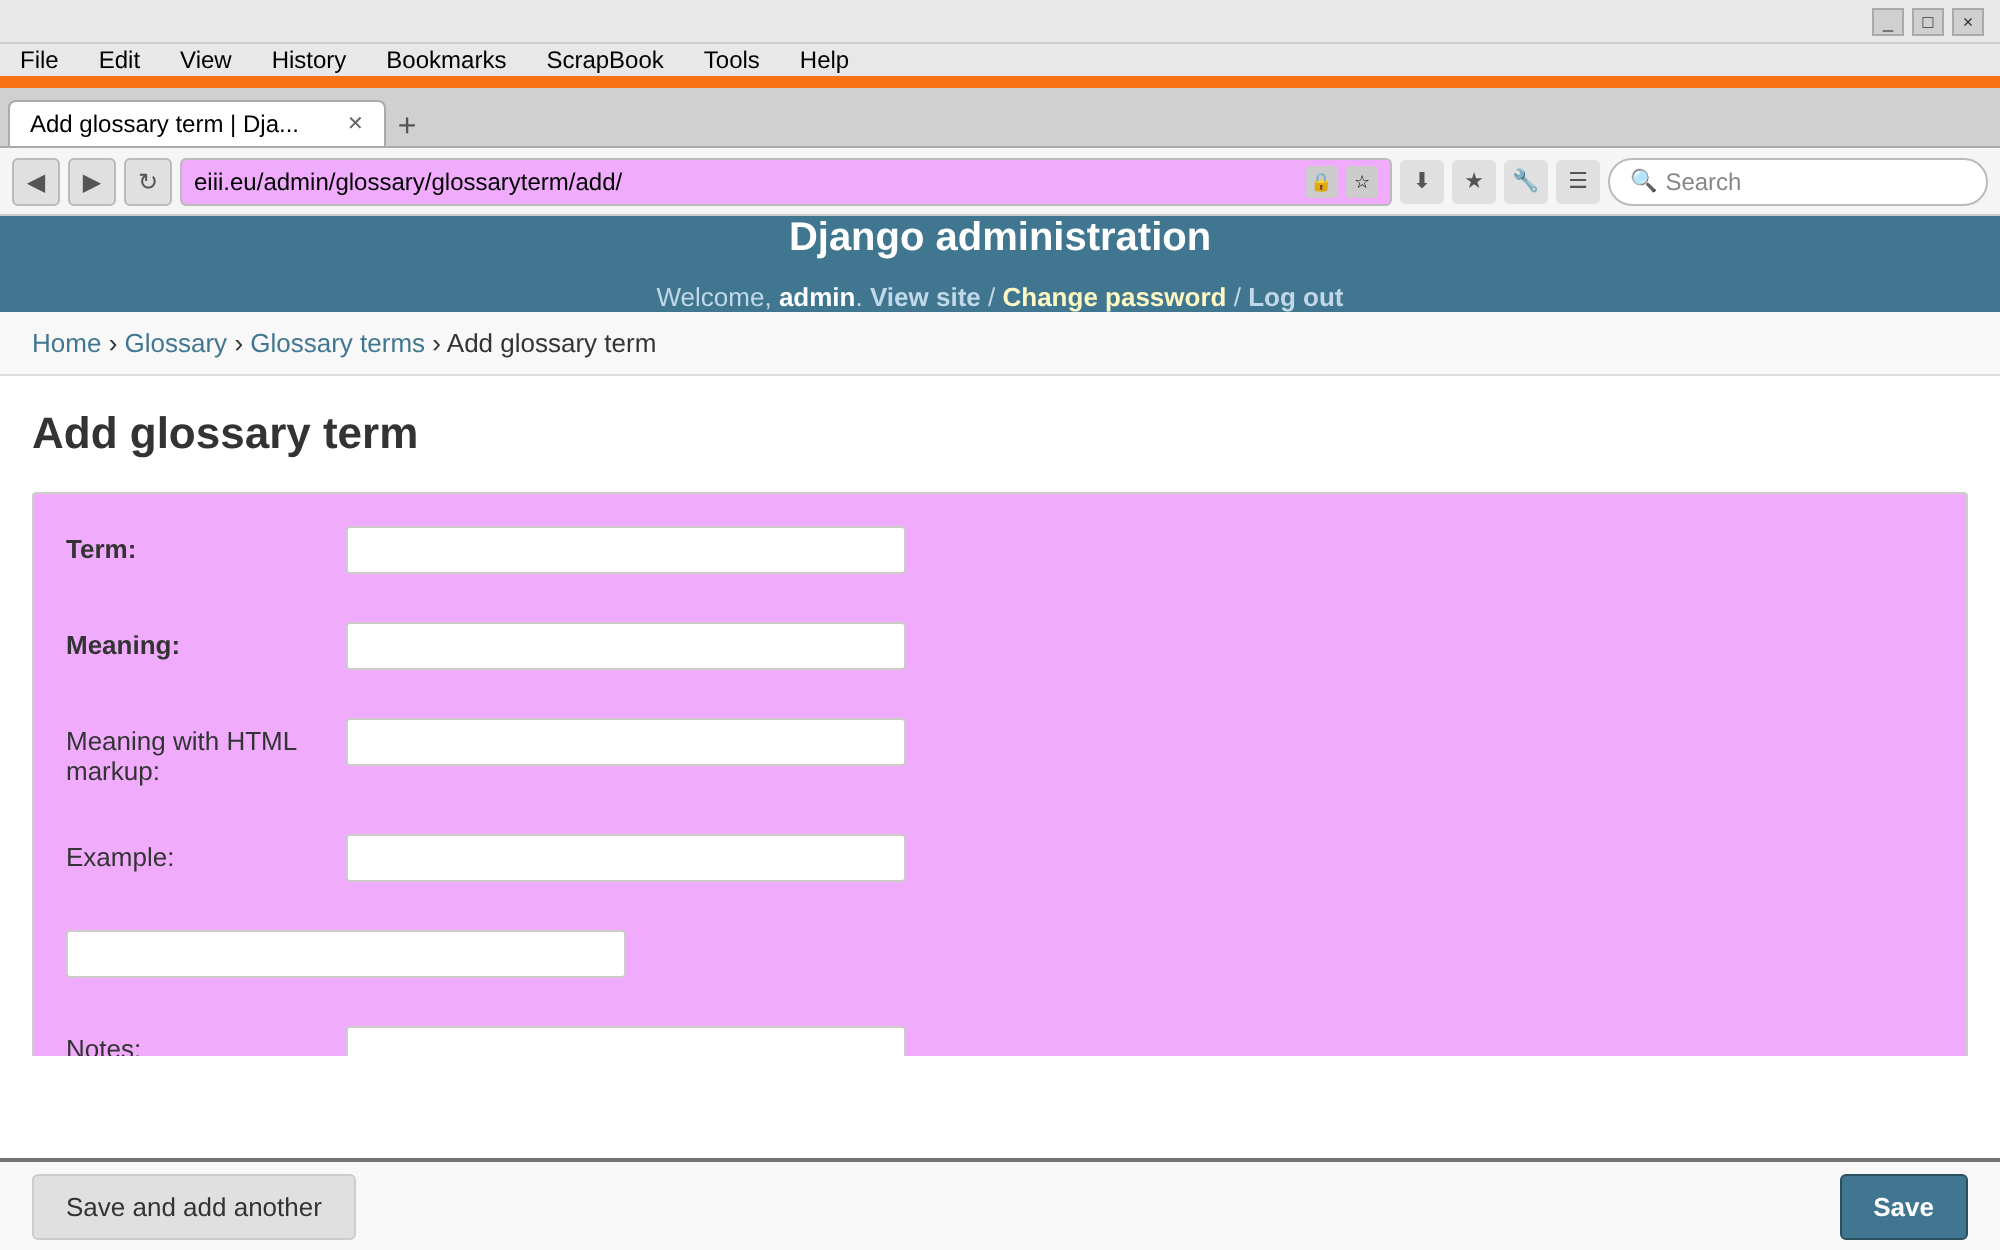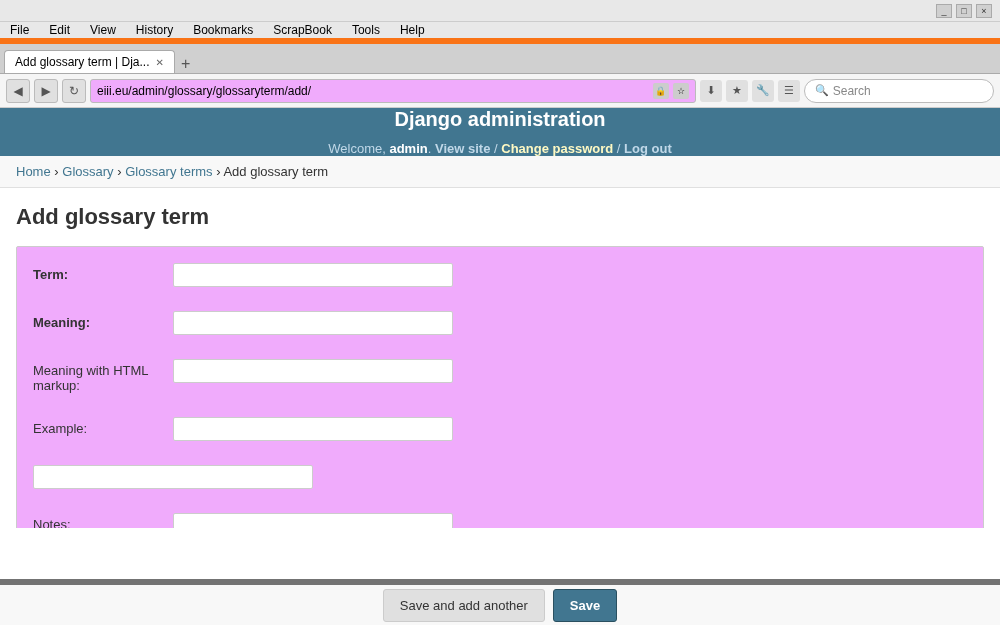--- a/index.html
+++ b/index.html
@@ -60,21 +60,21 @@
     }
     .tab {
       background: #f0f0f0;
       border: 1px solid #aaa;
       border-bottom: none;
       border-radius: 4px 4px 0 0;
       padding: 4px 10px;
       font-size: 12px;
       display: flex;
       align-items: center;
-      gap: 6px;
+      gap: 24px;
       cursor: pointer;
     }
     .tab.active { background: #fff; }
     .tab-close { font-size: 10px; color: #666; cursor: pointer; }
     .tab-new { background: none; border: none; font-size: 16px; color: #555; cursor: pointer; padding: 0 6px; }
 
     
     .address-bar {
       background: #f5f5f5;
       height: 34px;
@@ -199,24 +199,24 @@
     }
 
     
     .bottom-bar {
       position: absolute;
       bottom: 0;
       left: 0;
       right: 0;
       height: 46px;
       background: #f8f8f8;
-      border-top: 6px solid #737373;
-      display: flex;
-      align-items: center;
-      justify-content: center;
+      border-top: 2px solid #737373;
+      display: flex;
+      align-items: center;
+      justify-content: space-between;
       padding: 0 16px;
       gap: 8px;
     }
     .btn {
       padding: 8px 16px;
       border: none;
       border-radius: 3px;
       font-size: 13px;
       cursor: pointer;
     }

